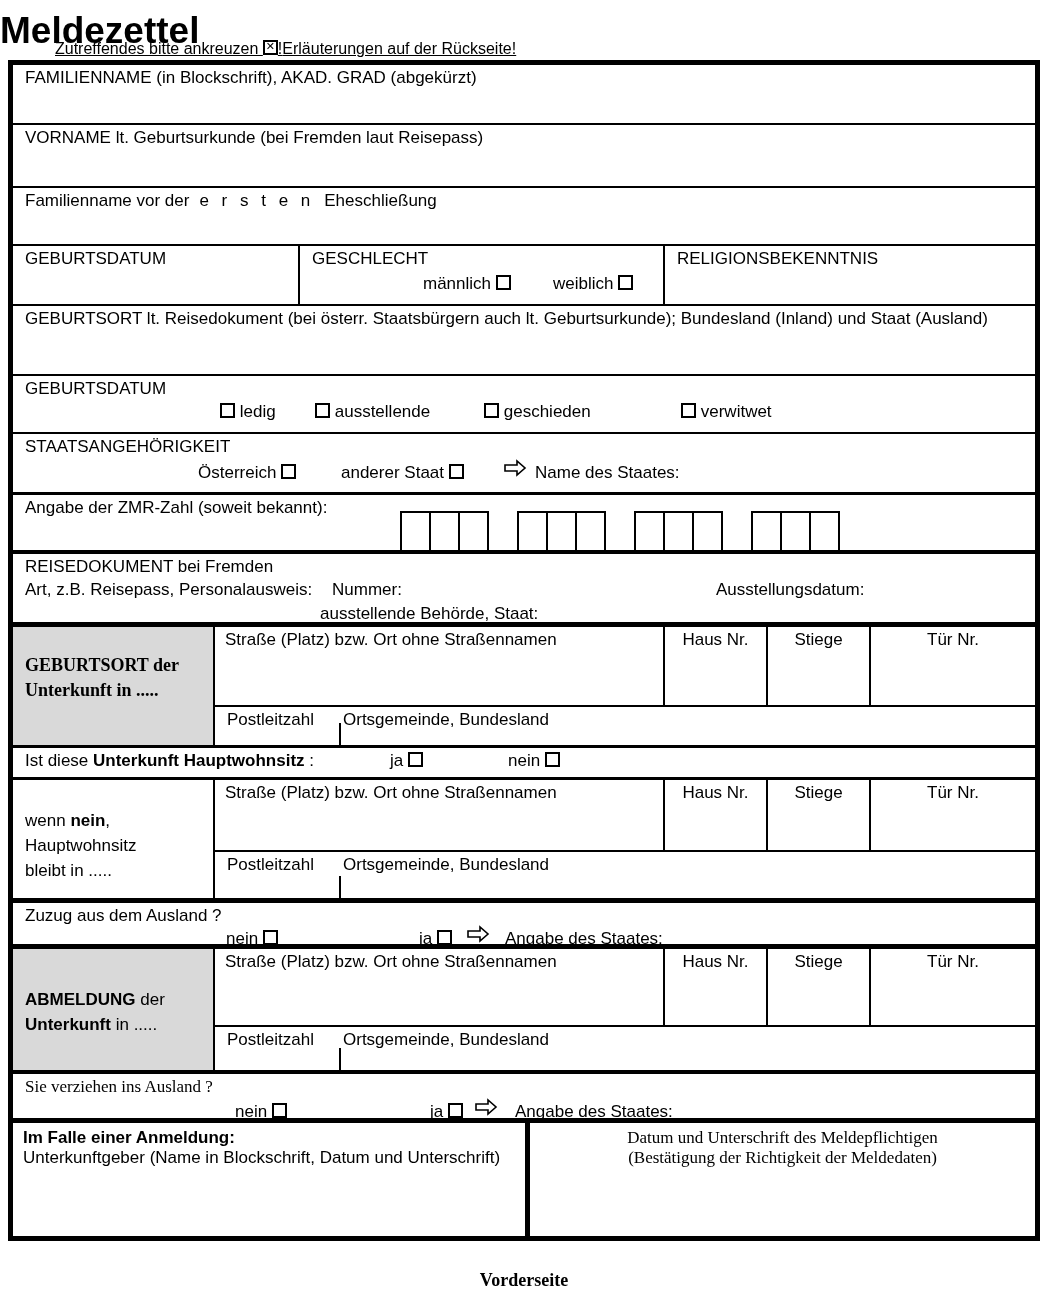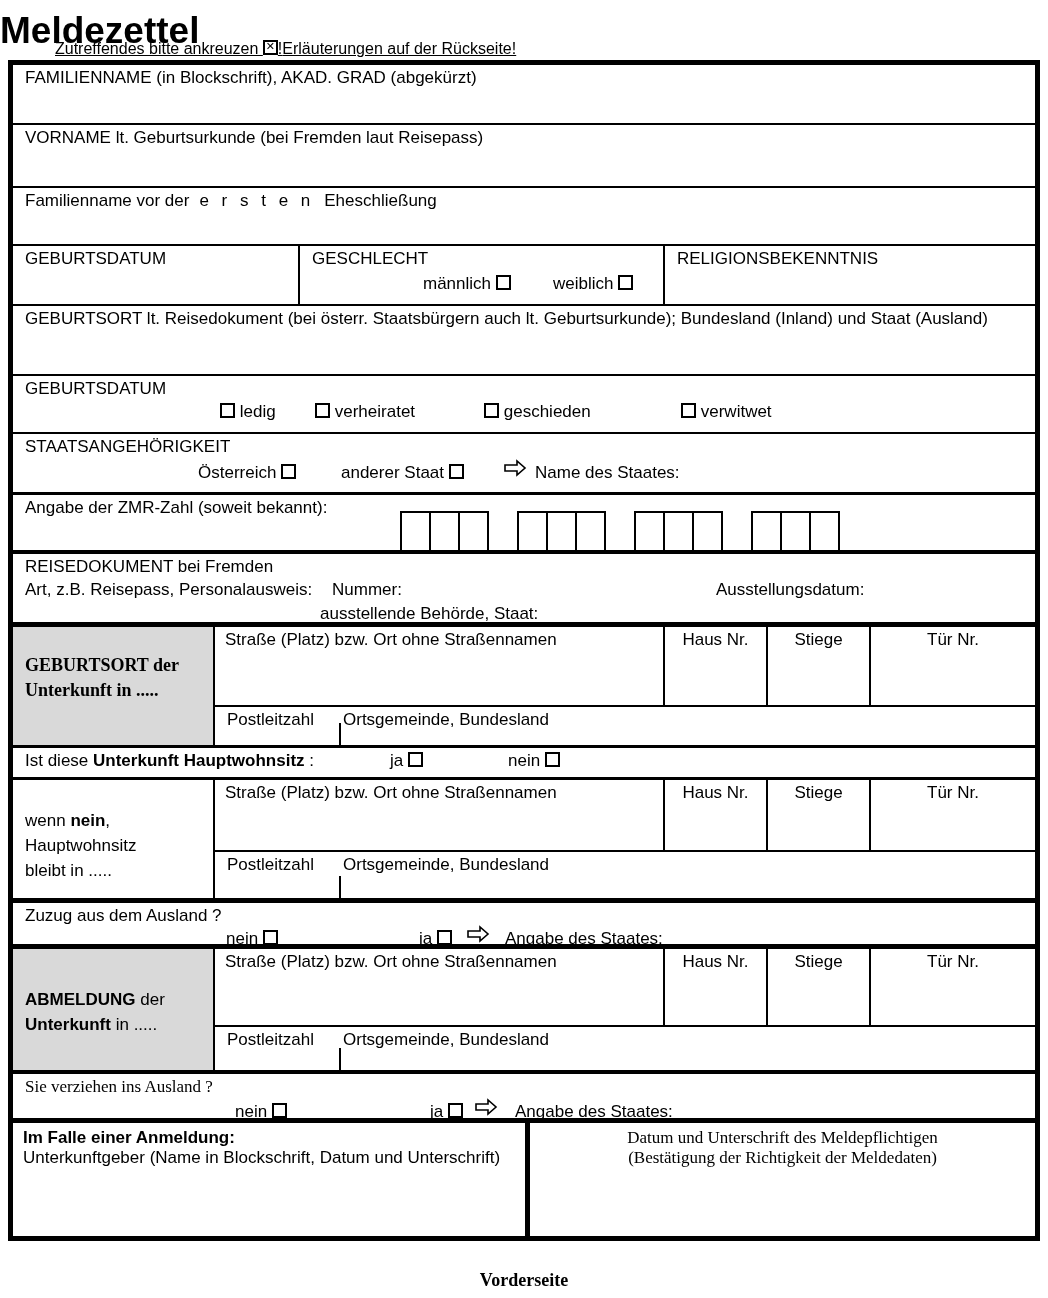--- a/index.html
+++ b/index.html
@@ -101,21 +101,21 @@
       </div>
     </div>
 
     <div class="row bt2" style="height:70px">
       <span>GEBURTSORT lt. Reisedokument (bei österr. Staatsbürgern auch lt. Geburtsurkunde); Bundesland (Inland) und Staat (Ausland)</span>
     </div>
 
     <div class="row bt2" style="height:58px">
       <span>GEBURTSDATUM</span>
       <span class="opt" style="left:207px;top:26px"><span class="cbx"></span> <span>ledig</span></span>
-      <span class="opt" style="left:302px;top:26px"><span class="cbx"></span> <span>verheiratet</span></span>
+      <span class="opt" style="left:302px;top:26px"><span class="cbx"></span> <span>ausstellende</span></span>
       <span class="opt" style="left:471px;top:26px"><span class="cbx"></span> <span>geschieden</span></span>
       <span class="opt" style="left:668px;top:26px"><span class="cbx"></span> <span>verwitwet</span></span>
     </div>
 
     <div class="row bt2" style="height:60px">
       <span>STAATSANGEHÖRIGKEIT</span>
       <span class="opt" style="left:185px;top:29px"><span>Österreich</span> <span class="cbx"></span></span>
       <span class="opt" style="left:328px;top:29px"><span>anderer Staat</span> <span class="cbx"></span></span>
       <span class="opt" style="left:490px;top:25px"><svg class="arrow" width="24" height="18" viewBox="0 0 24 18">
             <path d="M2 6 h12 v-4 l8 7 -8 7 v-4 h-12 z" fill="#fff" stroke="#000" stroke-width="1.6"></path>

